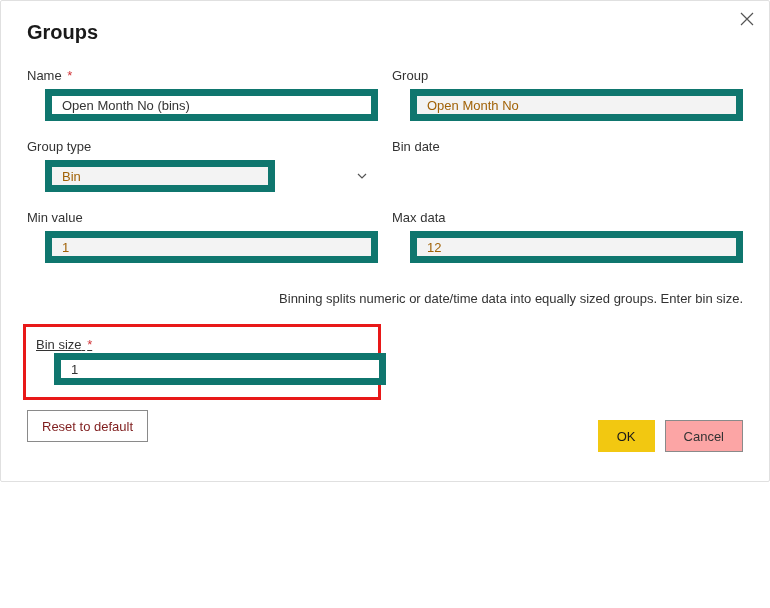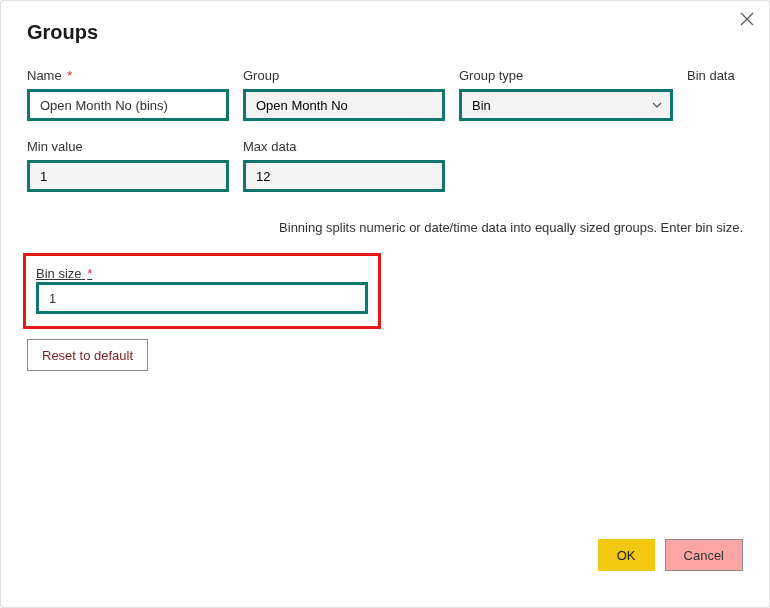--- a/index.html
+++ b/index.html
@@ -9,21 +9,21 @@
     }
     body {
       font-family: 'Segoe UI', Tahoma, Geneva, sans-serif;
       background: #ffffff;
       width: 770px;
       height: 608px;
       position: relative;
     }
     .dialog {
       width: 770px;
-      height: 608px;
+      height: 482px;
       border: 1px solid #e0e0e0;
       border-radius: 2px;
       padding: 20px 26px;
       position: relative;
       background: #fff;
     }
     .close-btn {
       position: absolute;
       top: 12px;
       right: 14px;
@@ -40,55 +40,56 @@
       height: 14px;
     }
     .dialog-title {
       font-size: 20px;
       font-weight: 600;
       color: #1a1a1a;
       margin-bottom: 24px;
     }
     .form-grid {
       display: grid;
-      grid-template-columns: 1fr 1fr 1fr 1fr;
+      grid-template-columns: 1fr 1fr;
       gap: 18px 14px;
     }
     .form-group {
       display: flex;
       flex-direction: column;
     }
     .form-label {
       font-size: 13px;
       color: #333;
       margin-bottom: 6px;
     }
     .required {
       color: #d13438;
       margin-left: 2px;
     }
     .text-input {
       height: 32px;
-      border: 3px solid #0f766e;
+      border: 7px solid #0f766e;
       padding: 0 10px;
       font-size: 13px;
       font-family: inherit;
       color: #333;
       background: #fff;
       outline: none;
+      margin-left: 18px;
     }
     .text-input[readonly], .text-input.disabled {
       background: #f3f3f3;
-      color: #000000;
+      color: #a16207;
     }
     .select-wrap {
       position: relative;
     }
     .select-wrap .text-input {
-      padding-right: 22px;
+      padding-right: 30px;
       cursor: pointer;
     }
     .chevron {
       position: absolute;
       right: 10px;
       top: 50%;
       transform: translateY(-50%);
       pointer-events: none;
       color: #555;
     }
@@ -120,21 +121,21 @@
       padding: 0 14px;
       border: 1px solid #8a8a8a;
       background: #fff;
       font-size: 13px;
       font-family: inherit;
       color: #7f1d1d;
       cursor: pointer;
     }
     .footer {
       position: absolute;
-      bottom: 36px;
+      bottom: 29px;
       right: 26px;
       display: flex;
       gap: 10px;
     }
     .btn {
       height: 32px;
       padding: 0 18px;
       border: 1px solid #8a8a8a;
       font-size: 13px;
       font-family: inherit;
@@ -188,21 +189,21 @@
         <input type="text" class="text-input" readonly="" value="Bin" style="">
         <span class="chevron">
           <svg viewBox="0 0 12 12">
               <path d="M2 4 L6 8 L10 4" stroke="currentColor" stroke-width="1.2" fill="none"></path>
             </svg>
         </span>
       </div>
     </div>
 
     <div class="form-group">
-      <label class="form-label">Bin data</label>
+      <label class="form-label">Bin date</label>
     </div>
 
     <div class="form-group">
       <label class="form-label">Min value</label>
       <input type="text" class="text-input disabled" readonly="" value="1" style="">
     </div>
 
     <div class="form-group">
       <label class="form-label">Max data</label>
       <input type="text" class="text-input disabled" readonly="" value="12" style="">

